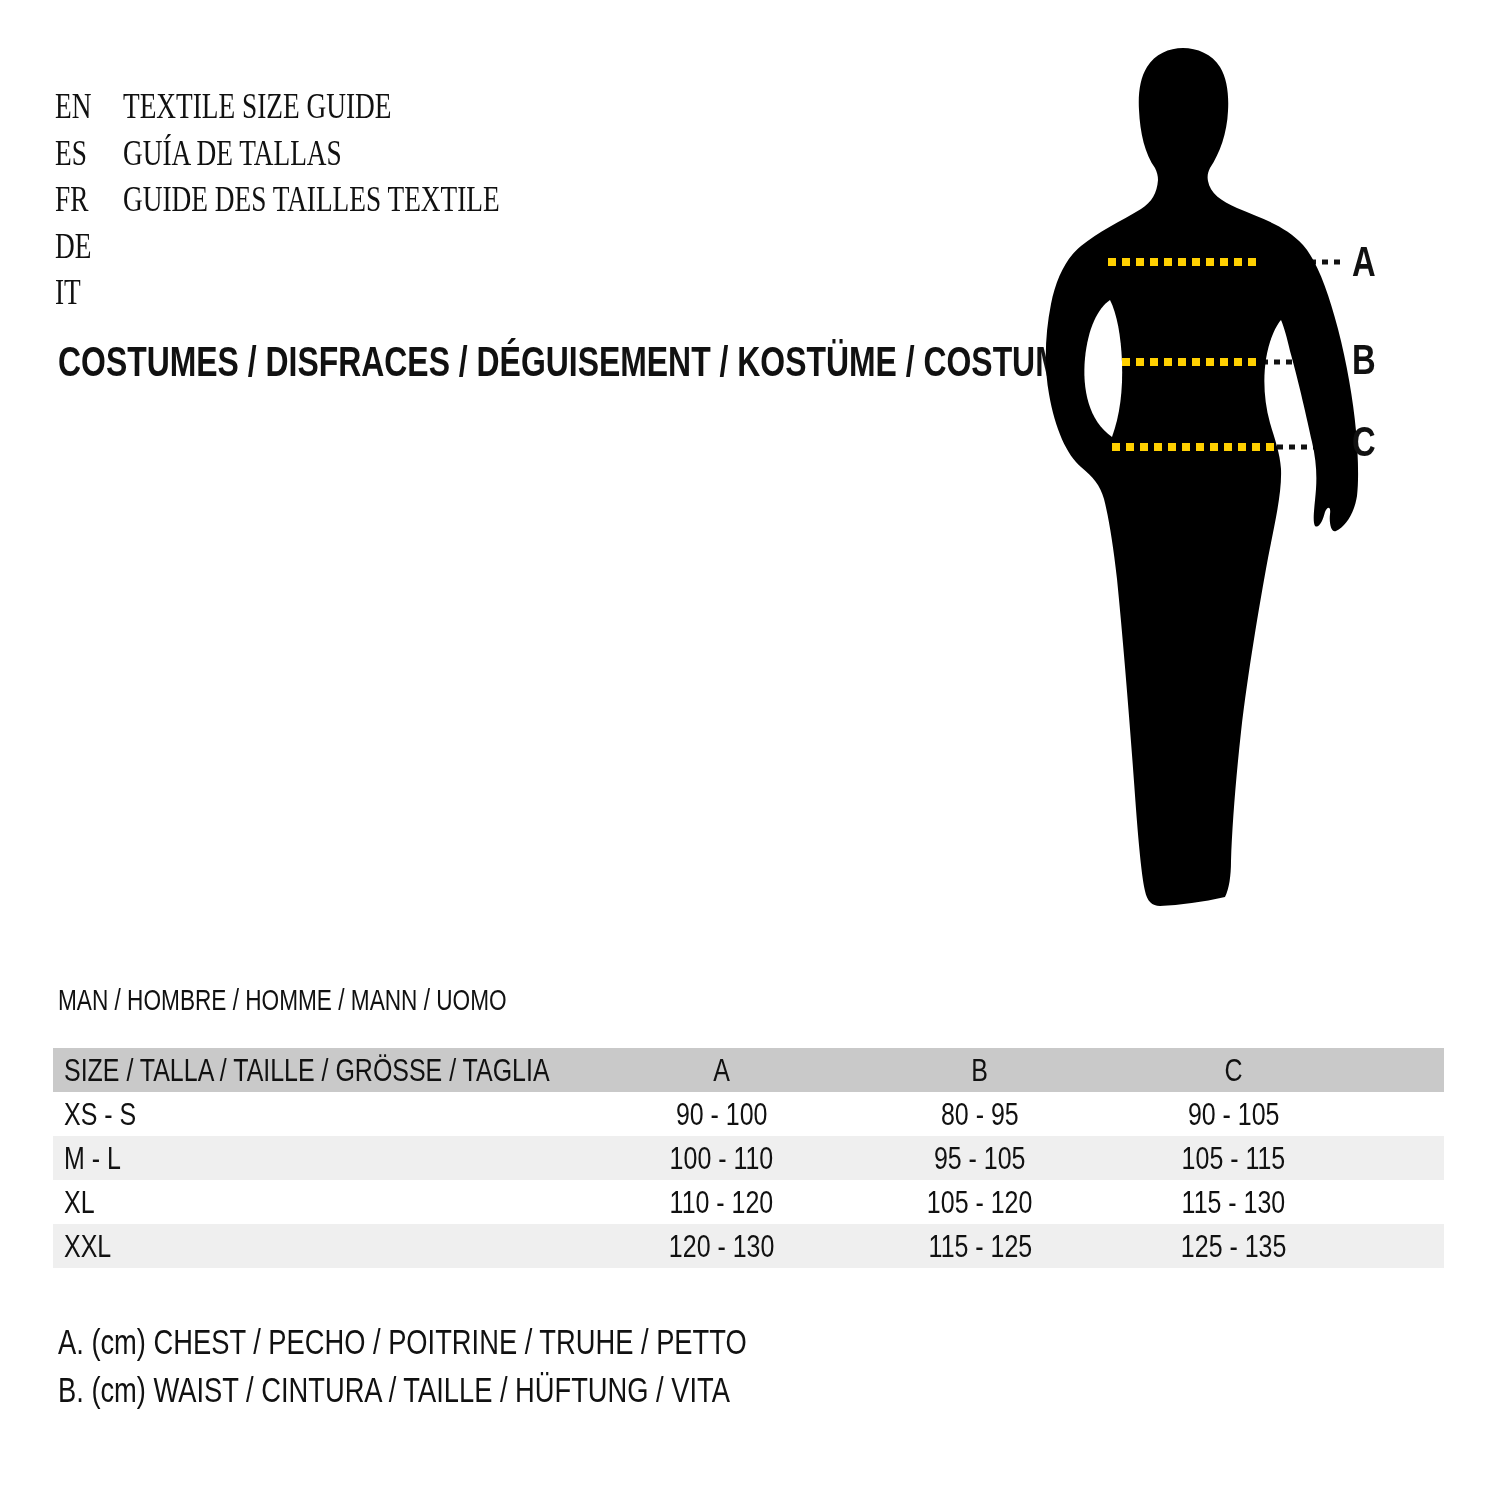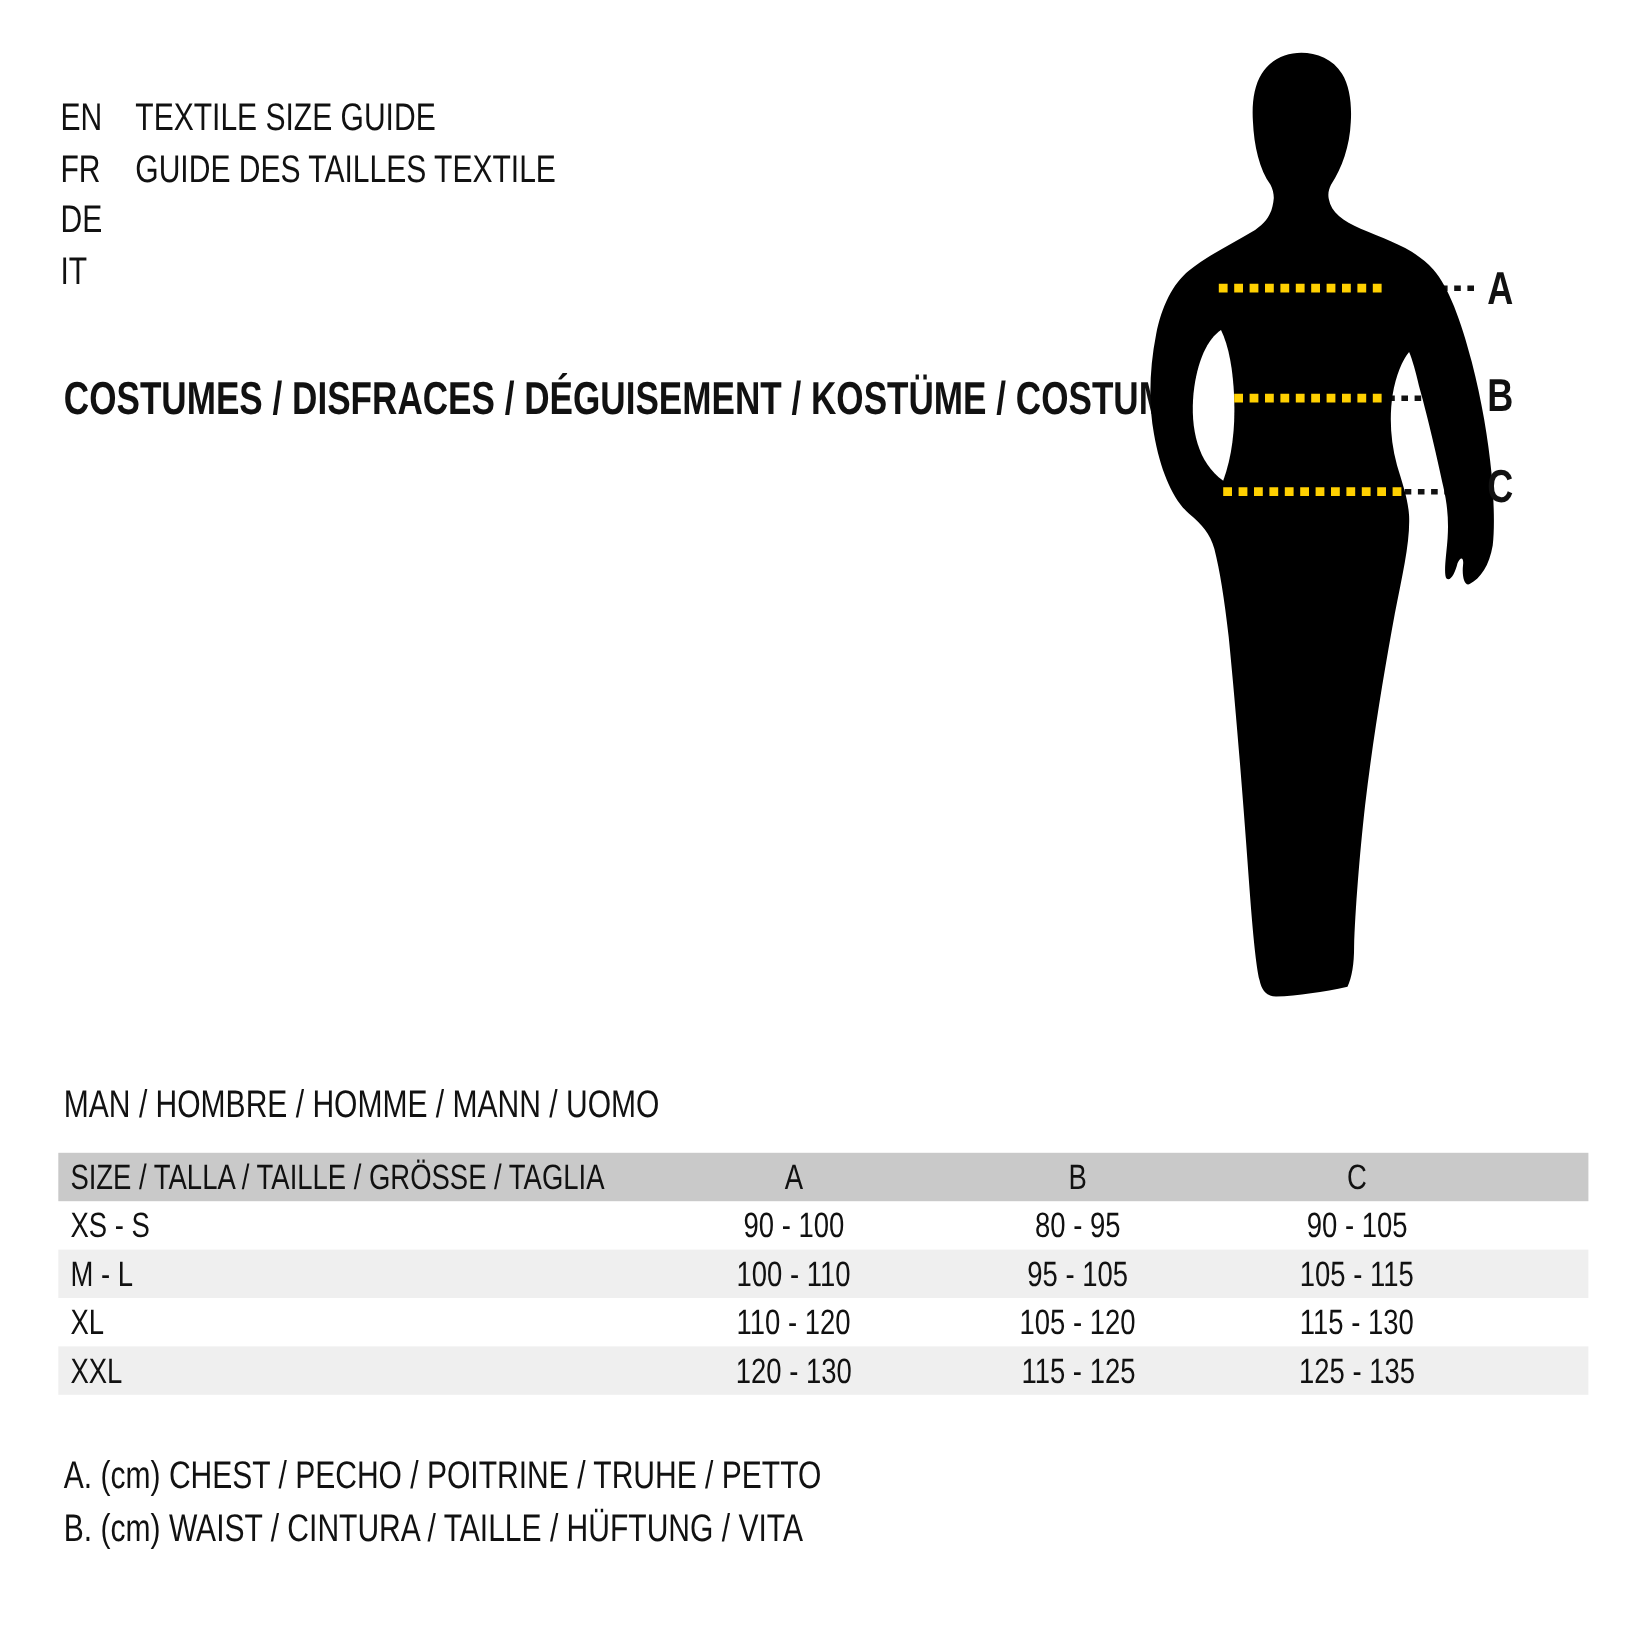--- a/index.html
+++ b/index.html
@@ -5,36 +5,36 @@
   * { margin:0; padding:0; box-sizing:border-box; }
   html,body { background:#ffffff; }
   body { font-family:"Liberation Sans","DejaVu Sans",sans-serif; color:#111; }
   .page { position:relative; width:1500px; height:1500px; background:#fff; overflow:hidden; }
 
   
   .cond  { display:inline-block; transform:scaleX(0.78); transform-origin:0 50%; white-space:nowrap; }
   .cond-c{ display:inline-block; transform:scaleX(0.78); transform-origin:50% 50%; white-space:nowrap; }
 
   
-  .lang-list { position:absolute; left:55px; top:84px; font-size:35px; line-height:46.5px; }
+  .lang-list { position:absolute; left:55px; top:84px; font-size:35px; line-height:46.5px;font-family:Liberation Serif, serif; }
   .lang-row  { display:grid; grid-template-columns:68px auto; }
 
   
   .costumes { position:absolute; left:58px; top:338px; font-size:42px; font-weight:700; }
   .costumes .cond { transform:scaleX(0.76); }
 
   
   .figure-svg { position:absolute; left:1020px; top:40px; width:360px; height:880px; }
   .measure-label { position:absolute; font-size:42px; line-height:42px; font-weight:700; }
   .lbl-a { left:1352px; top:241px; }
   .lbl-b { left:1352px; top:339px; }
   .lbl-c { left:1352px; top:421px; }
 
   
-  .man-title { position:absolute; left:58px; top:984px; font-size:35px; }
+  .man-title { position:absolute; left:58px; top:984px; font-size:29px; }
 
   
   .size-table { position:absolute; left:53px; top:1048px; width:1391px; font-size:32px; }
   .trow { display:grid; grid-template-columns:38.5% 19.1% 18.1% 18.3% 6%; height:44px; align-items:center; }
   .trow.head { background:#c9c9c9; }
   .trow.alt  { background:#efefef; }
   .tcell-size { padding-left:11px; text-align:left; }
   .tcell-num  { text-align:center; }
 
   
@@ -42,20 +42,24 @@
 </style>
 </head>
 <body>
 
 <div class="page">
 
   <div class="lang-list">
     <div class="lang-row">
       <span><span class="cond">EN</span></span>
       <span><span class="cond">TEXTILE SIZE GUIDE</span></span>
+    </div>
+    <div class="lang-row">
+      <span><span class="cond">ES</span></span>
+      <span><span class="cond">GUÍA DE TALLAS</span></span>
     </div>
     <div class="lang-row">
       <span><span class="cond">FR</span></span>
       <span><span class="cond">GUIDE DES TAILLES TEXTILE</span></span>
     </div>
     <div class="lang-row">
       <span><span class="cond">DE</span></span>
     </div>
     <div class="lang-row">
       <span><span class="cond">IT</span></span>

